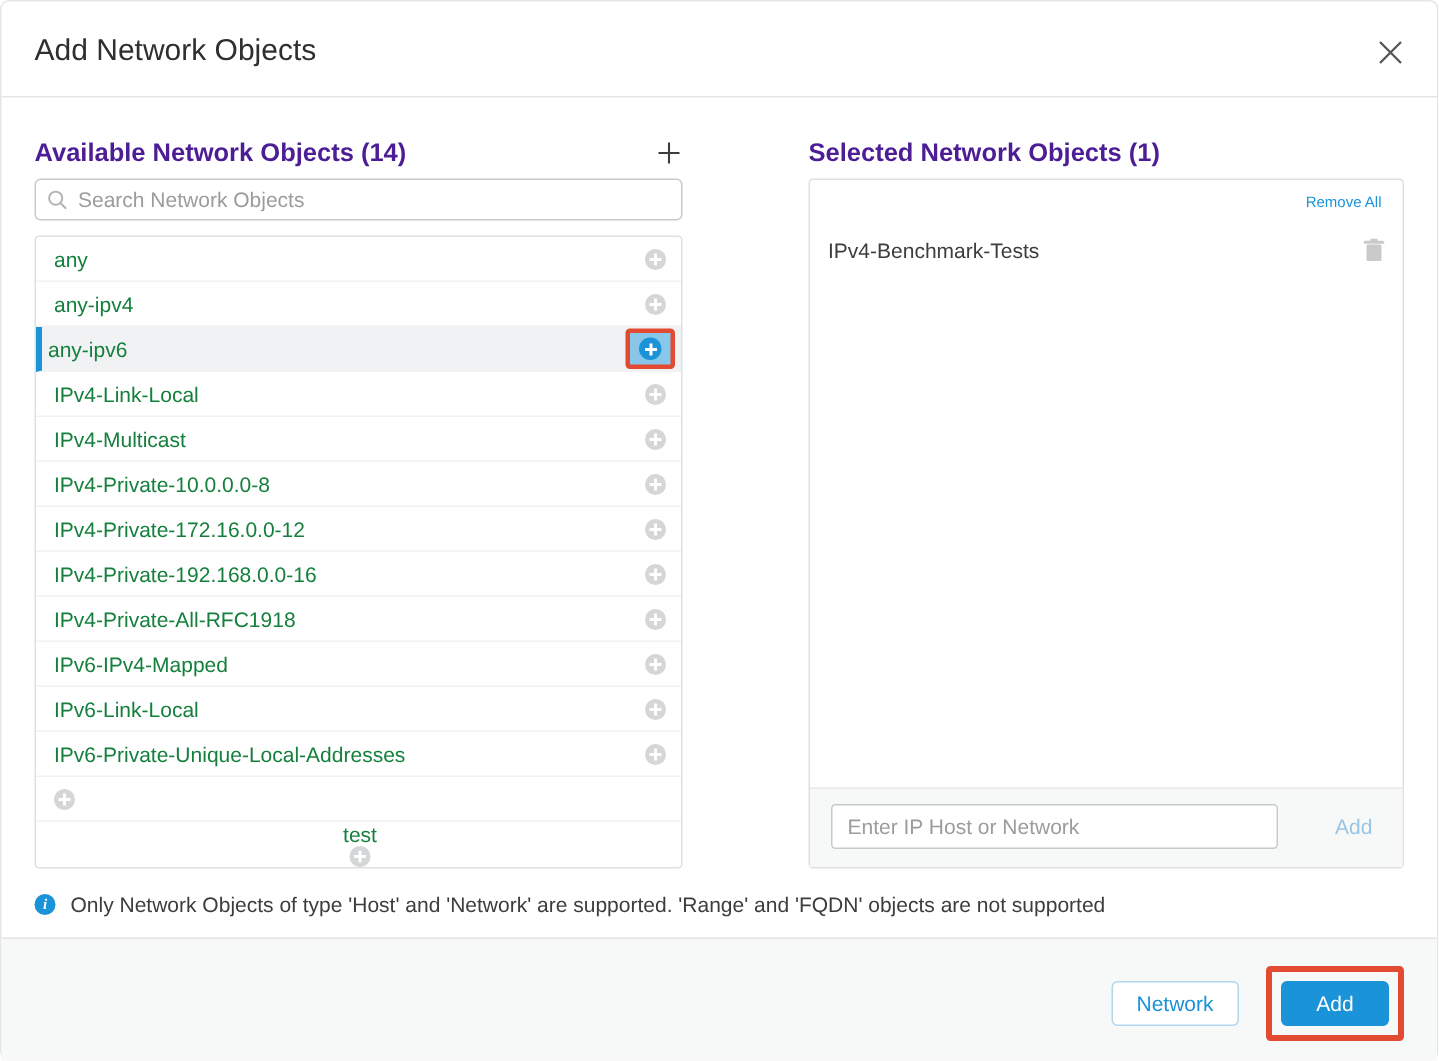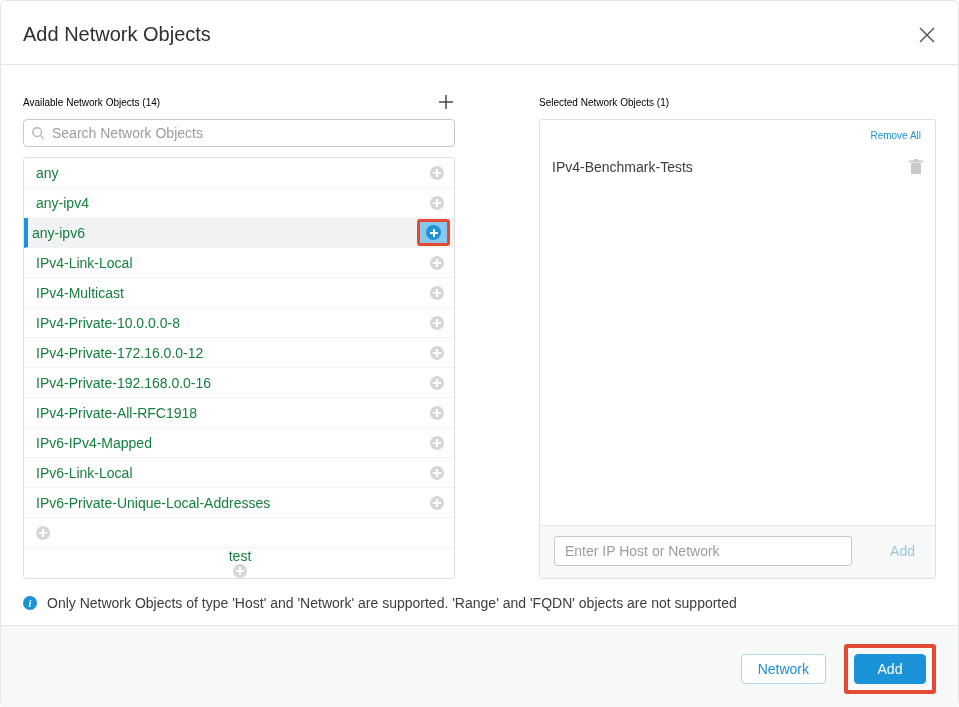--- a/index.html
+++ b/index.html
@@ -52,23 +52,23 @@
   .col-left { width: 432px; }
   .col-right { flex: 1; }
   .col-head {
     display: flex;
     justify-content: space-between;
     align-items: center;
     height: 26px;
     margin-bottom: 4px;
   }
   .col-head .label {
-    font-size: 10px;
-    font-weight: 400;
-    color: #000000;
+    font-size: 17px;
+    font-weight: 700;
+    color: #4c1d95;
   }
   .plus-create {
     width: 18px; height: 18px;
     display: flex; align-items: center; justify-content: center;
     cursor: pointer;
     color: #3b3d3e;
   }
   .search-wrap {
     position: relative;
     margin-bottom: 10px;

